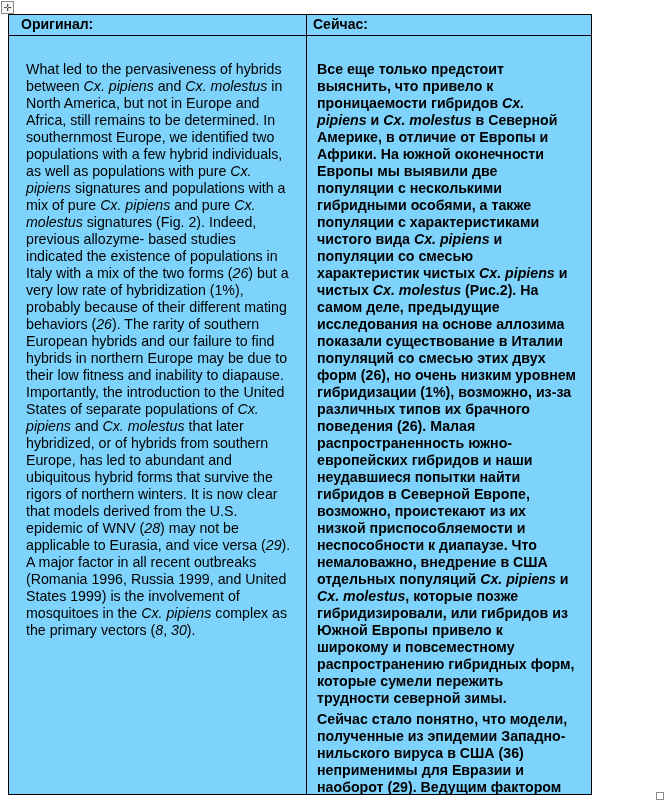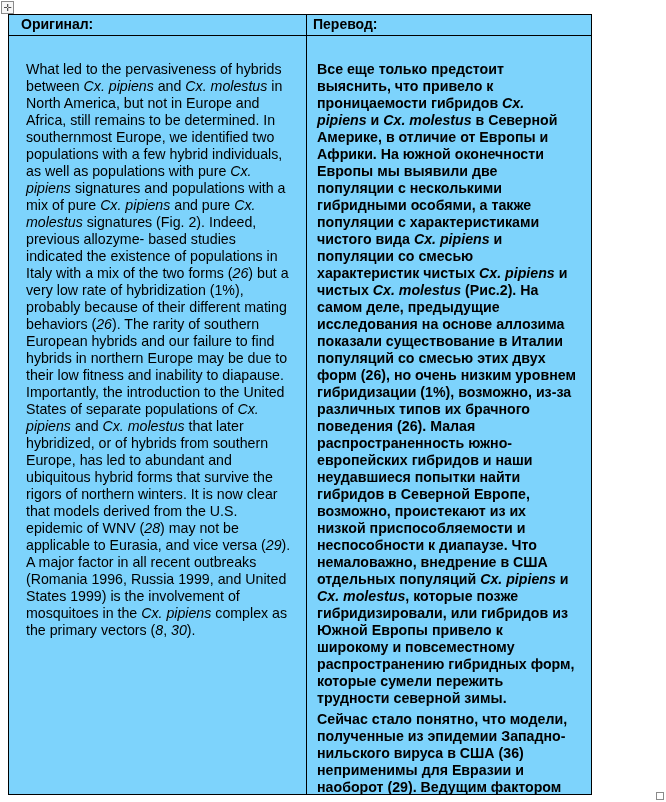--- a/index.html
+++ b/index.html
@@ -99,21 +99,21 @@
     <span>✛</span>
   </div>
 
   <div class="ttable">
 
     <div class="cell hdr col-left">
       <span>Оригинал:</span>
     </div>
 
     <div class="cell hdr col-right">
-      <span>Перевод:</span>
+      <span>Сейчас:</span>
     </div>
 
     <div class="cell body-cell col-left">
         <p><span>What led to the pervasiveness of hybrids between </span><em>Cx. pipiens</em><span> and </span><em>Cx. molestus</em><span> in North America, but not in Europe and Africa, still remains to be determined. In southernmost Europe, we identified two populations with a few hybrid individuals, as well as populations with pure </span><em>Cx. pipiens</em><span> signatures and populations with a mix of pure </span><em>Cx. pipiens</em><span> and pure </span><em>Cx. molestus</em><span> signatures (Fig. 2). Indeed, previous allozyme- based studies indicated the existence of populations in Italy with a mix of the two forms (</span><em>26</em><span>) but a very low rate of hybridization (1%), probably because of their different mating behaviors (</span><em>26</em><span>). The rarity of southern European hybrids and our failure to find hybrids in northern Europe may be due to their low fitness and inability to diapause. Importantly, the introduction to the United States of separate populations of </span><em>Cx. pipiens</em><span> and </span><em>Cx. molestus</em><span> that later hybridized, or of hybrids from southern Europe, has led to abundant and ubiquitous hybrid forms that survive the rigors of northern winters. It is now clear that models derived from the U.S. epidemic of WNV (</span><em>28</em><span>) may not be applicable to Eurasia, and vice versa (</span><em>29</em><span>). A major factor in all recent outbreaks (Romania 1996, Russia 1999, and United States 1999) is the involvement of mosquitoes in the </span><em>Cx. pipiens</em><span> complex as the primary vectors (</span><em>8</em><span>, </span><em>30</em><span>).</span></p>
       </div>
 
     <div class="cell body-cell col-right">
         <p><span>Все еще только предстоит выяснить, что привело к проницаемости гибридов </span><em>Cx. pipiens</em><span> и </span><em>Cx. molestus</em><span> в Северной Америке, в отличие от Европы и Африки. На южной оконечности Европы мы выявили две популяции с несколькими гибридными особями, а также популяции с характеристиками чистого вида </span><em>Cx. pipiens</em><span> и популяции со смесью характеристик чистых </span><em>Cx. pipiens</em><span> и чистых </span><em>Cx. molestus</em><span> (Рис.2). На самом деле, предыдущие исследования на основе аллозима показали существование в Италии популяций со смесью этих двух форм (26), но очень низким уровнем гибридизации (1%), возможно, из-за различных типов их брачного поведения (26). Малая распространенность южно-европейских гибридов и наши неудавшиеся попытки найти гибридов в Северной Европе, возможно, проистекают из их низкой приспособляемости и неспособности к диапаузе. Что немаловажно, внедрение в США отдельных популяций </span><em>Cx. pipiens</em><span> и </span><em>Cx. molestus</em><span>, которые позже гибридизировали, или гибридов из Южной Европы привело к широкому и повсеместному распространению гибридных форм, которые сумели пережить трудности северной зимы.</span></p>
         <p><span>Сейчас стало понятно, что модели, полученные из эпидемии Западно-нильского вируса в США (36) неприменимы для Евразии и наоборот (29). Ведущим фактором во всех недавних вспышках (Румыния 1996, Россия 1999 и США 1999) является вовлечение комаров в комплекс </span><em>Cx. pipiens</em><span> в качестве первичных переносчиков (8, 30).</span></p>
         <p><span>.</span></p>

